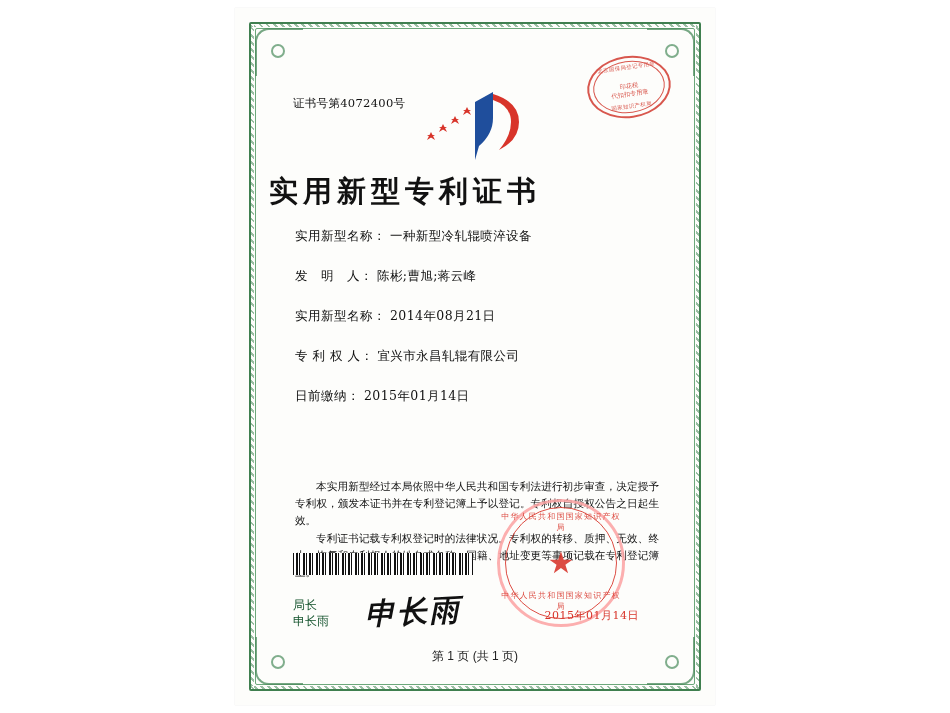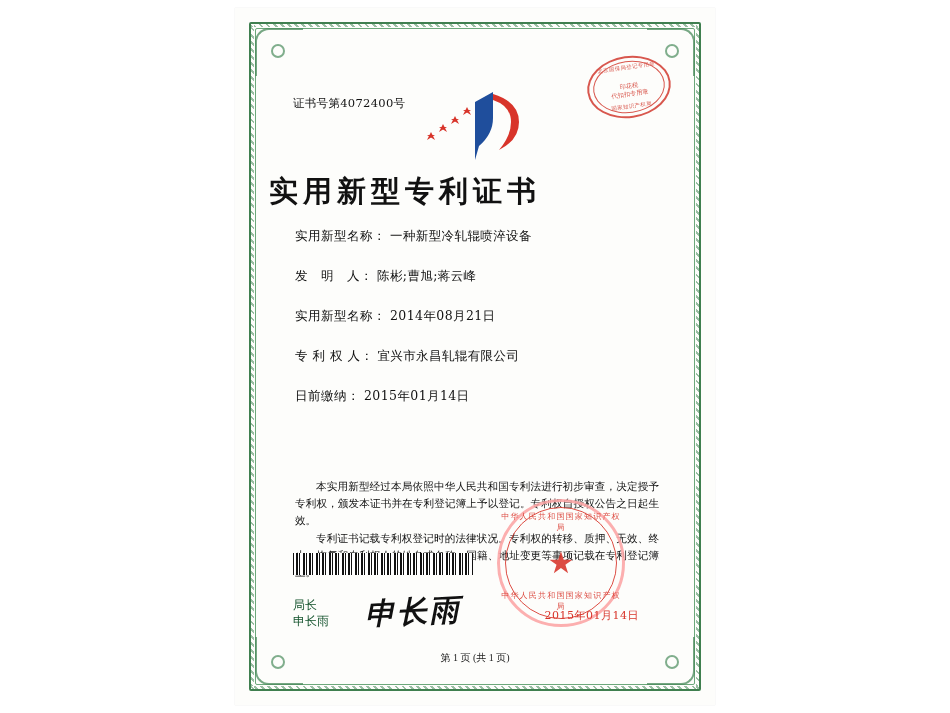--- a/index.html
+++ b/index.html
@@ -180,22 +180,22 @@
     font-size:8px;letter-spacing:1.2px;
   }
   .seal-date{
     position:absolute;right:42px;bottom:48px;
     font-size:11px;color:#d8342a;
     font-family:"DejaVu Serif","Liberation Serif",serif;
     letter-spacing:.5px;
   }
   .page-no{
     position:absolute;left:0;right:0;bottom:6px;
-    text-align:center;font-size:10px;color:#222;
-    font-family:Liberation Serif, serif;
+    text-align:center;font-size:12px;color:#222;
+    font-family:Liberation Sans, sans-serif;
   }
 </style>
 </head>
 <body>
 
 <div id="page">
 
   <div class="sheet">
 
     <div class="border-outer"></div>

